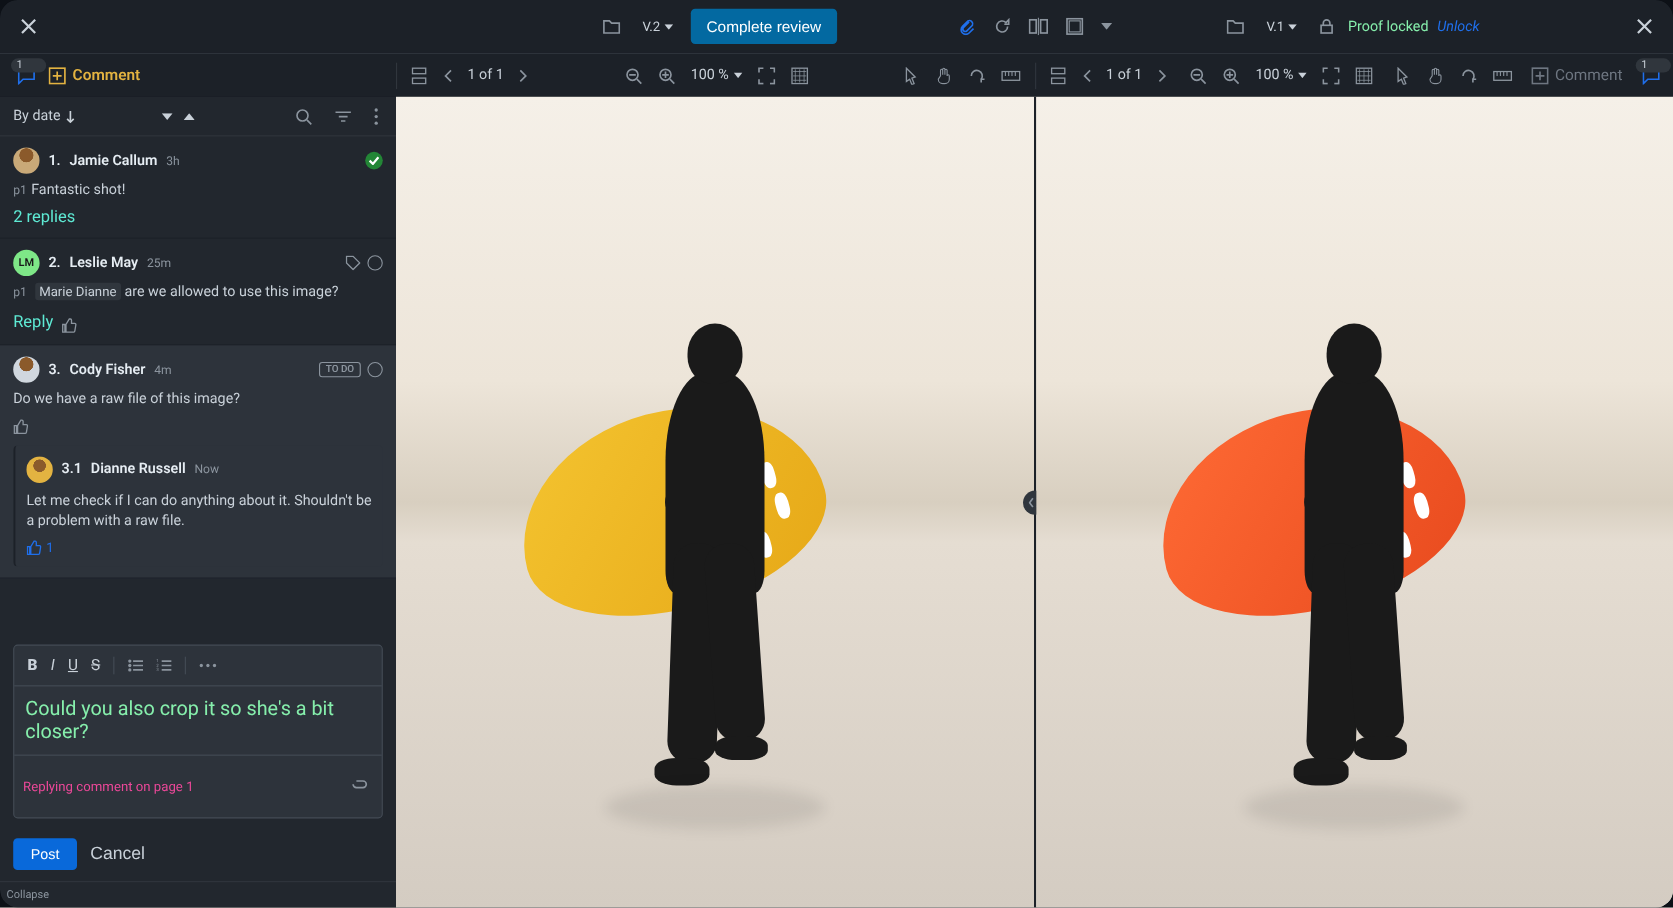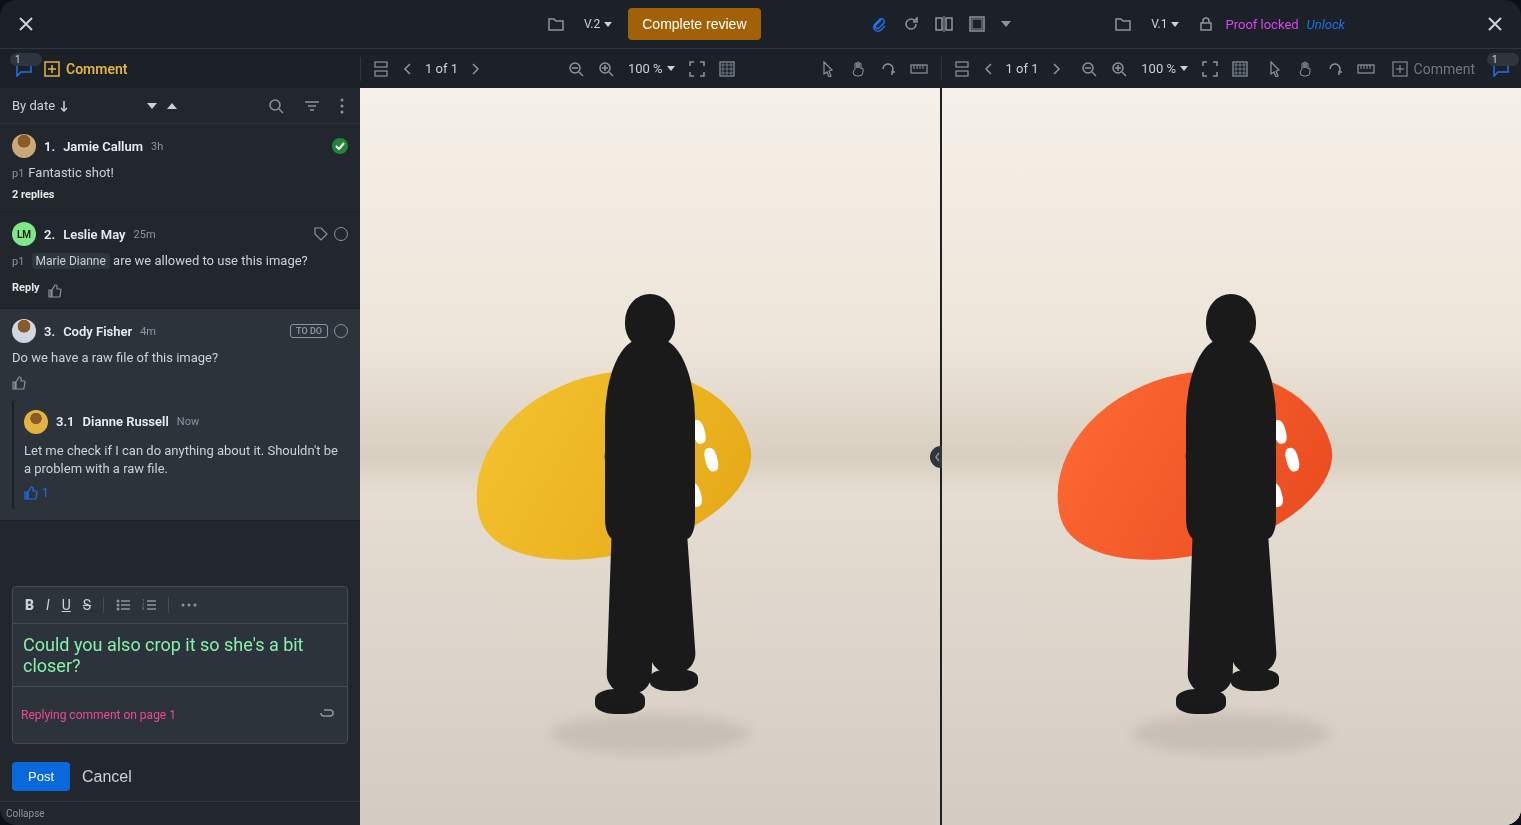--- a/index.html
+++ b/index.html
@@ -2,22 +2,22 @@
 <html><head>
 <meta charset="utf-8">
 <style>
 * { margin: 0; padding: 0; box-sizing: border-box; }
 body { font-family: -apple-system, BlinkMacSystemFont, 'Segoe UI', Roboto, sans-serif; background: #0d1117; color: #c9d1d9; width: 1521px; height: 825px; overflow: hidden; border-radius: 16px; }
 .header { height: 48px; background: #1c2128; display: flex; align-items: center; padding: 0 12px; border-top-left-radius: 16px; border-top-right-radius: 16px; }
 .header-left, .header-right { flex: 1; display: flex; align-items: center; gap: 8px; }
 .header-right { justify-content: flex-end; }
 .close-btn { color: #c9d1d9; cursor: pointer; padding: 6px; display: flex; }
 .version-badge { display: flex; align-items: center; gap: 4px; color: #c9d1d9; font-size: 12px; cursor: pointer; padding: 4px 8px; }
-.complete-btn { background: #a16207; color: #fff; border: none; padding: 8px 14px; border-radius: 4px; font-size: 14px; cursor: pointer; }
-.locked-label { font-size: 13px; color: #d946ef; }
+.complete-btn { background: #0369a1; color: #fff; border: none; padding: 8px 14px; border-radius: 4px; font-size: 14px; cursor: pointer; }
+.locked-label { font-size: 13px; color: #86efac; }
 .unlock-link { color: #1f6feb; font-size: 13px; cursor: pointer; font-style: italic; }
 .icon-btn { color: #8b949e; cursor: pointer; padding: 4px; display: flex; align-items: center; justify-content: center; }
 .icon-btn.active { color: #1f6feb; }
 svg { display: block; }
 
 .toolbar { height: 40px; background: #1c2128; display: flex; align-items: center; border-top: 1px solid #30363d; }
 .toolbar-comments { width: 360px; display: flex; align-items: center; padding: 0 12px; gap: 8px; }
 .comment-label { color: #e3b341; font-size: 14px; font-weight: 600; display: flex; align-items: center; gap: 6px; cursor: pointer; }
 .badge-count { background: #30363d; color: #c9d1d9; font-size: 10px; border-radius: 8px; padding: 1px 5px; position: relative; top: -8px; left: -2px; }
 .toolbar-viewer { flex: 1; display: flex; align-items: center; justify-content: space-between; padding: 0 8px; gap: 4px; }
@@ -38,21 +38,21 @@
 .comment-header { display: flex; align-items: center; gap: 8px; }
 .avatar { width: 24px; height: 24px; border-radius: 50%; display: flex; align-items: center; justify-content: center; font-size: 10px; font-weight: 600; flex-shrink: 0; }
 .comment-author { font-size: 13px; font-weight: 600; color: #e6edf3; }
 .comment-time { font-size: 11px; color: #8b949e; }
 .comment-status { margin-left: auto; display: flex; align-items: center; gap: 6px; }
 .status-check { width: 16px; height: 16px; border-radius: 50%; background: #238636; display: flex; align-items: center; justify-content: center; }
 .status-circle { width: 14px; height: 14px; border: 1.5px solid #8b949e; border-radius: 50%; }
 .comment-body { font-size: 13px; color: #c9d1d9; margin-top: 6px; line-height: 1.4; }
 .comment-body .page-ref { font-size: 11px; color: #8b949e; margin-right: 4px; }
 .mention-tag { background: #30363d; padding: 1px 4px; border-radius: 3px; font-size: 12px; }
-.comment-meta { font-size: 11px; color: #e5e5e5; margin-top: 6px; display: flex; align-items: center; gap: 8px; font-weight: bold; }
+.comment-meta { font-size: 15px; color: #5eead4; margin-top: 6px; display: flex; align-items: center; gap: 8px; }
 .todo-badge { border: 1px solid #8b949e; font-size: 9px; padding: 1px 5px; border-radius: 3px; color: #8b949e; font-weight: 600; }
 .tag-icon-s { width: 14px; height: 14px; }
 
 .reply-item { background: #2d333b; margin-top: 10px; padding: 10px; border-radius: 4px; border-left: 2px solid #1c2128; }
 .like-btn { display: flex; align-items: center; gap: 4px; color: #1f6feb; font-size: 12px; margin-top: 8px; cursor: pointer; }
 .like-btn.muted { color: #8b949e; }
 
 .editor { background: #2d333b; margin: 8px 12px; border-radius: 4px; border: 1px solid #444c56; }
 .editor-toolbar { display: flex; align-items: center; gap: 4px; padding: 6px 8px; border-bottom: 1px solid #444c56; }
 .editor-toolbar .sep { width: 1px; height: 16px; background: #444c56; margin: 0 4px; }

